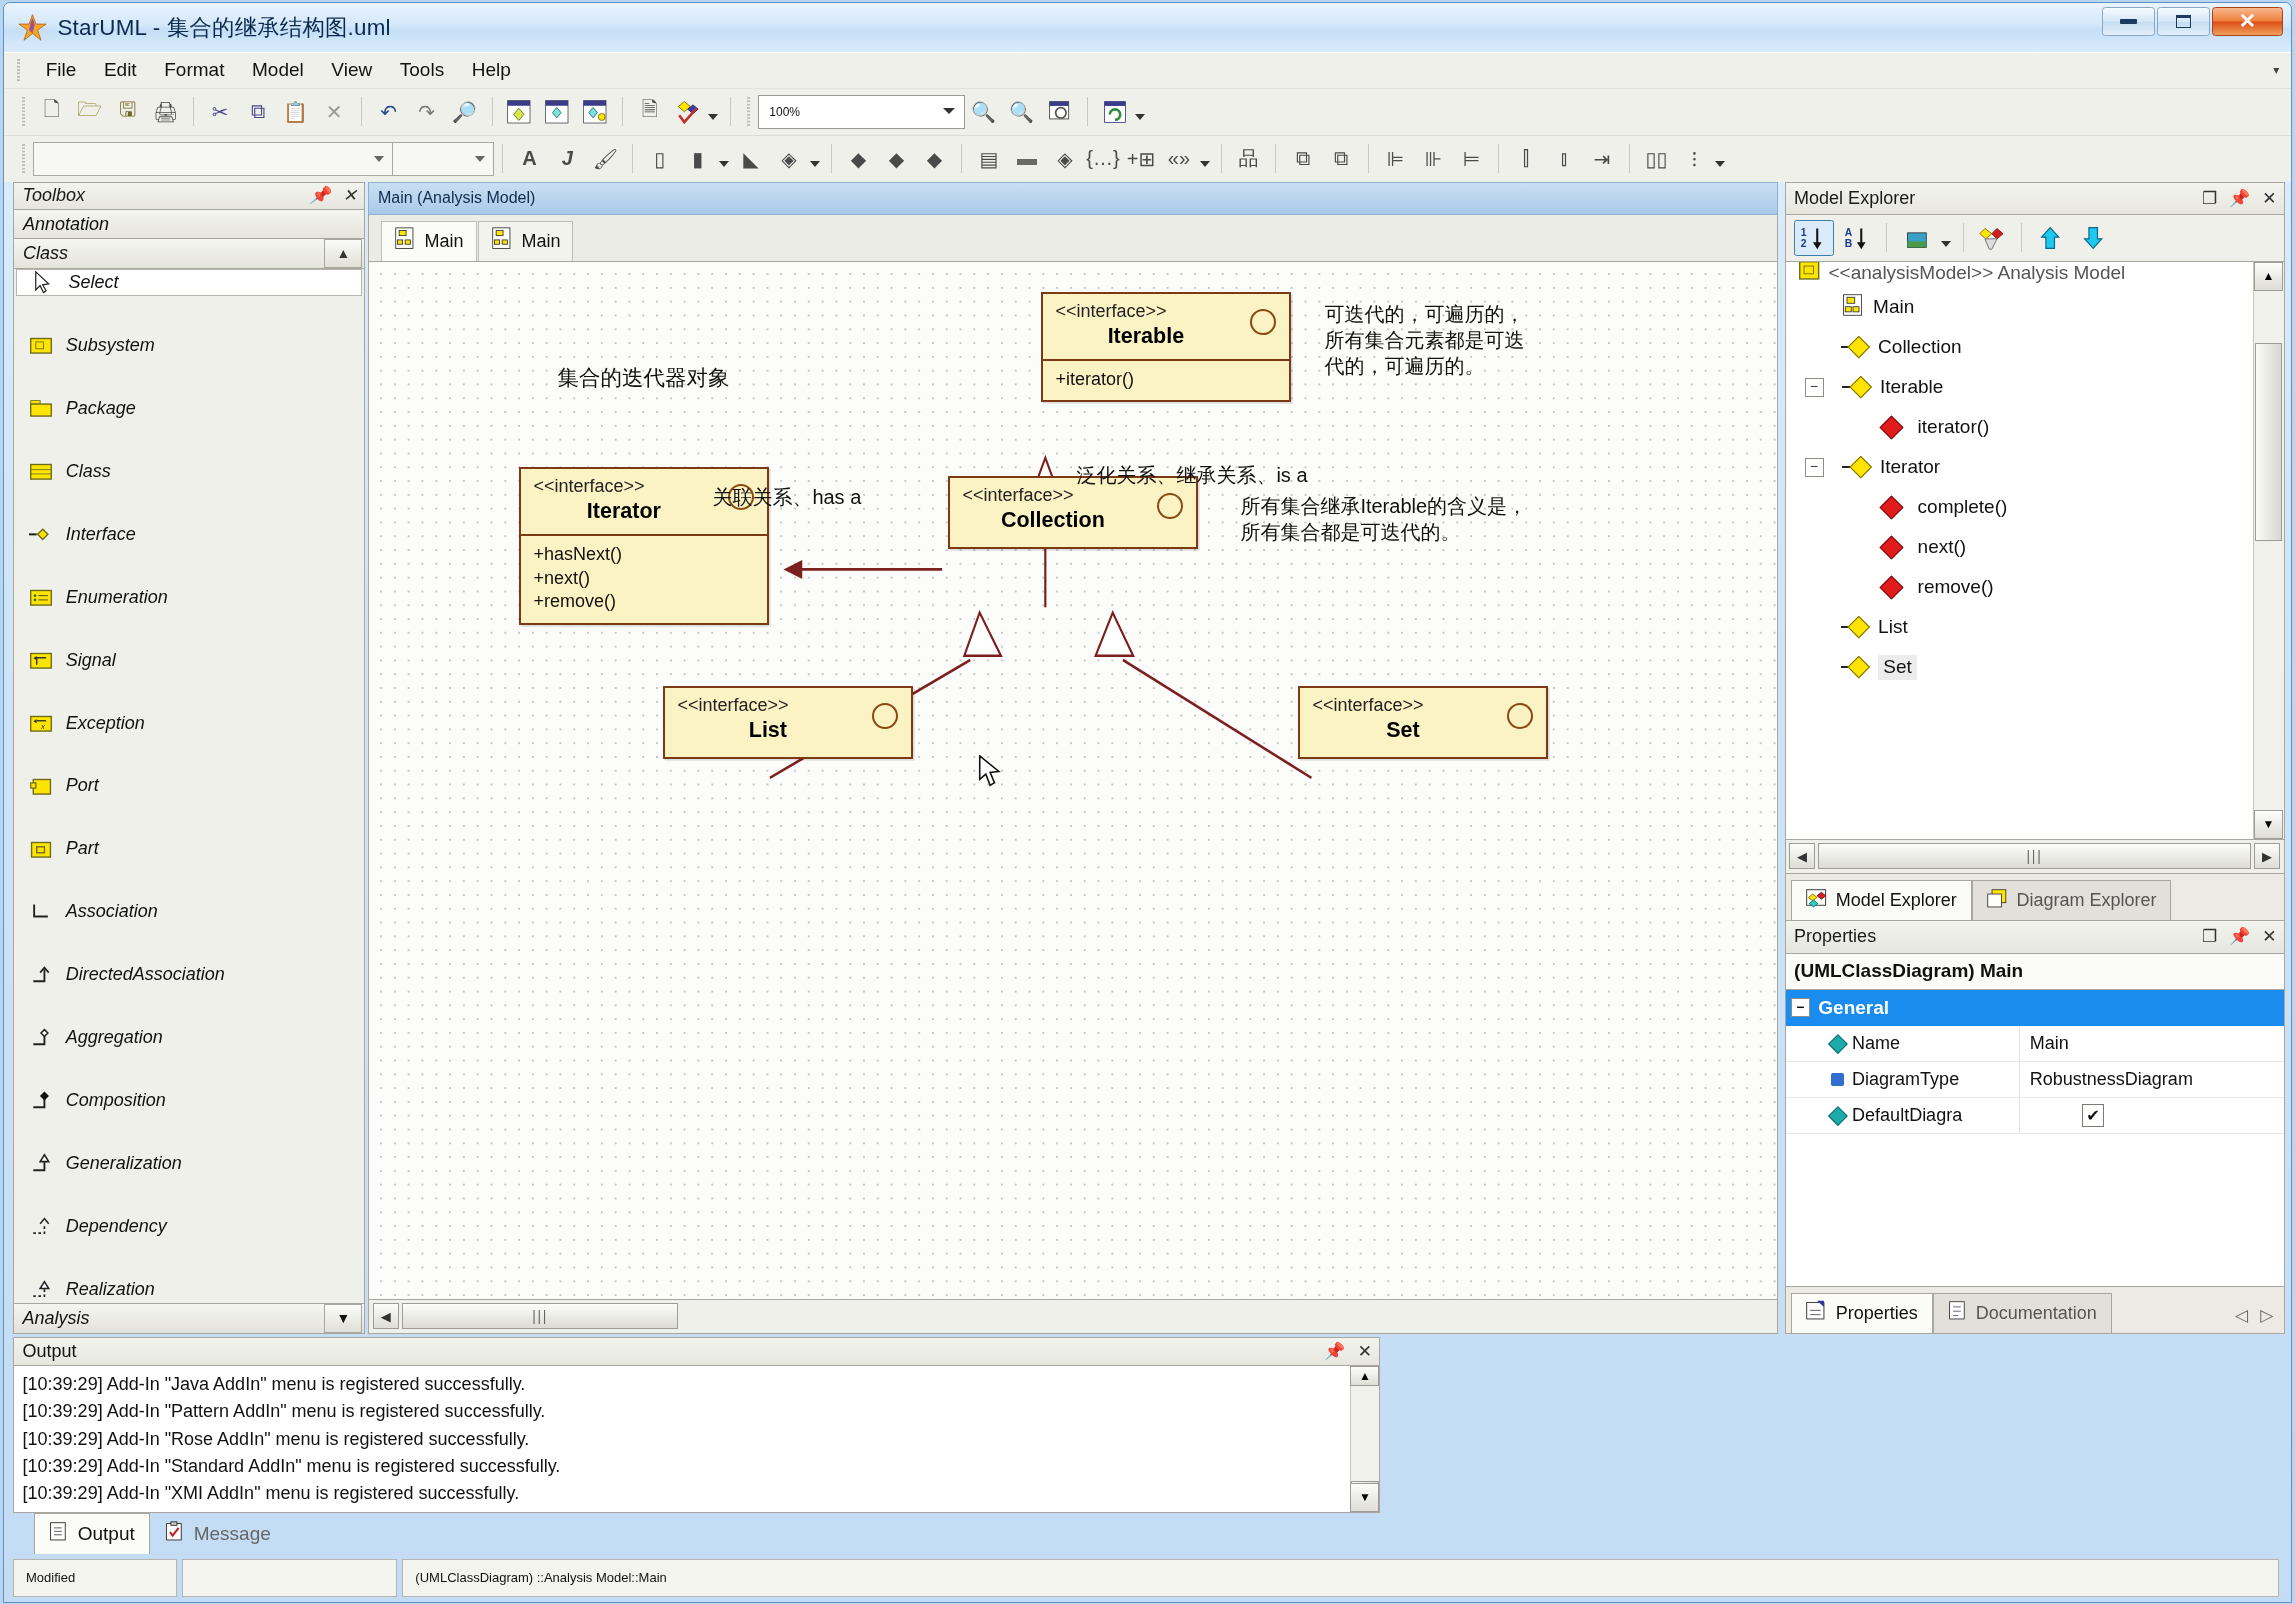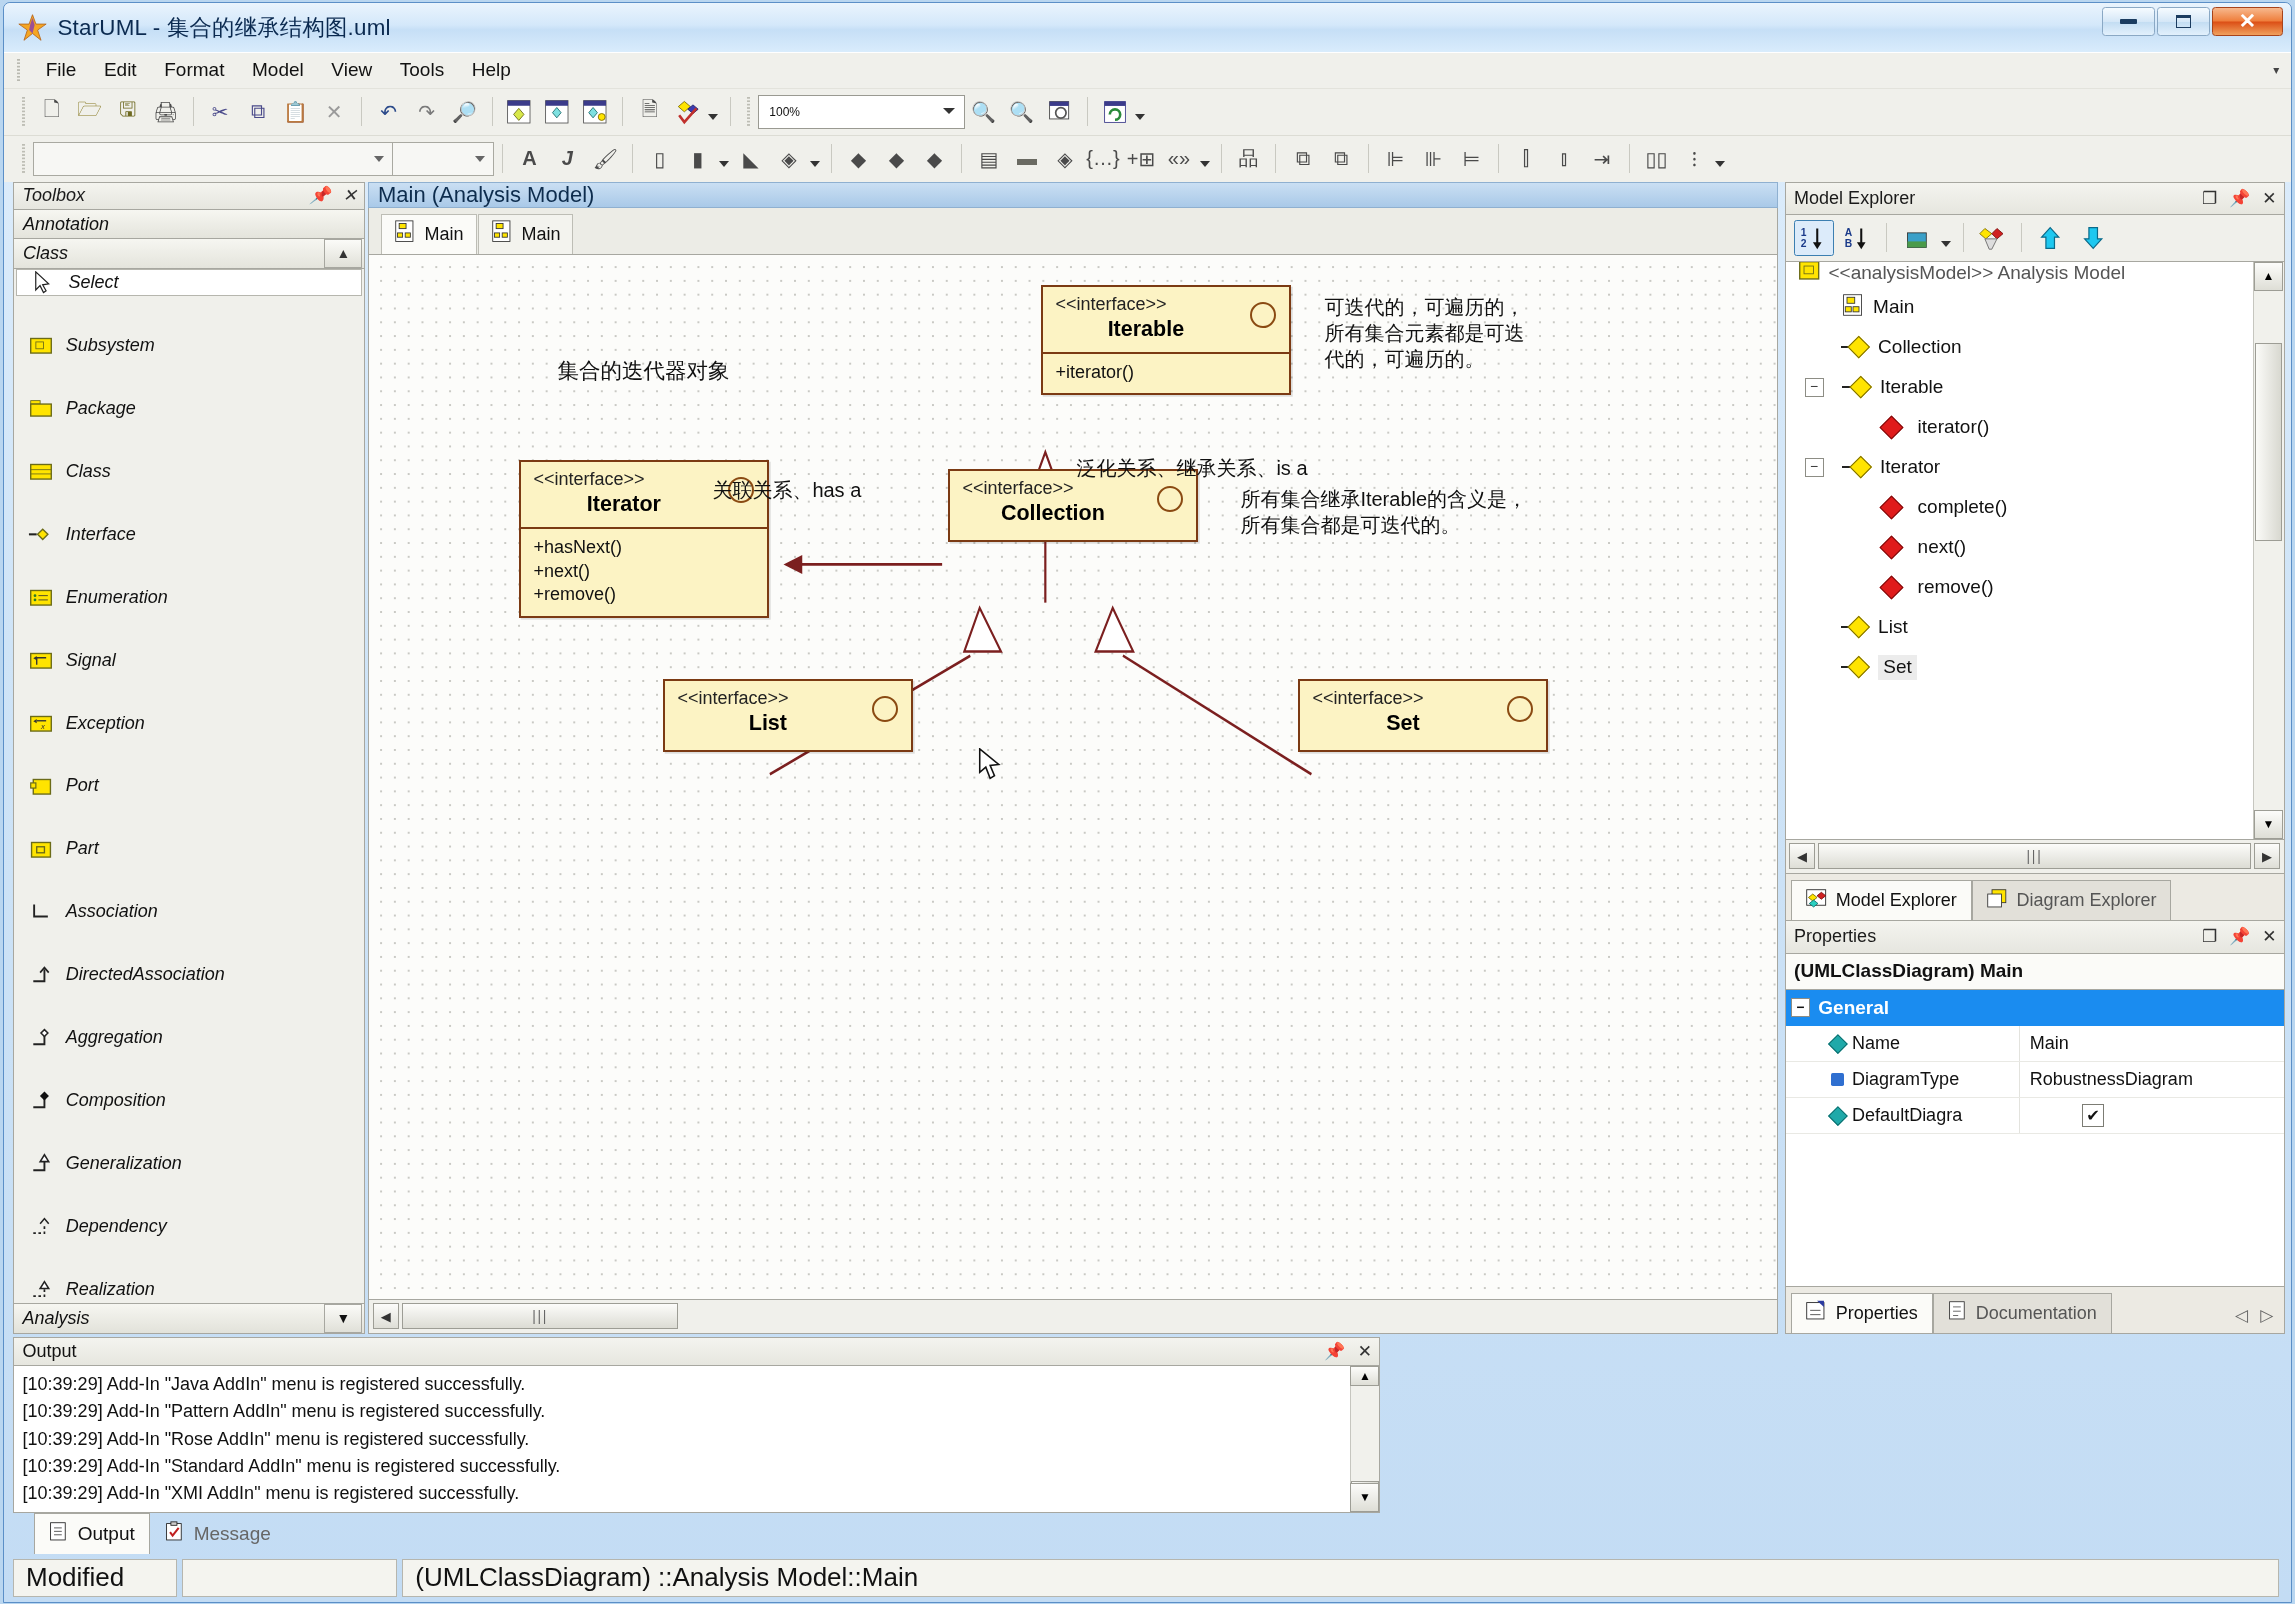--- a/index.html
+++ b/index.html
@@ -124,23 +124,23 @@
     height:34px; background:linear-gradient(to bottom,#f6f6f1,#e2e2da);
     border:0.9px solid #a7a7a0; border-top:none;
     display:flex; align-items:center; padding-left:8.6px; font-size:18px; color:#111;}
   .tbx-foot .updown { margin-left:auto; width:38px; height:29px; margin-right:1.7px;
     border:0.9px solid #a7a7a0; background:linear-gradient(to bottom,#fbfbf8,#e0e0d8);
     display:flex; align-items:center; justify-content:center; font-size:13.8px;}
 
   
   .center { flex:1 1 auto; display:flex; flex-direction:column; min-width:0; margin-left:3.4px;}
   .doc-hdr {
-    height:26px; background:linear-gradient(to bottom,#cadff3,#a9c9e8);
+    height:33px; background:linear-gradient(to bottom,#cadff3,#a9c9e8);
     border:0.9px solid #8fb0d0; display:flex; align-items:center; padding-left:8.6px;
-    font-size:22px; color:#0d2c4d;}
+    font-size:16px; color:#0d2c4d;}
   .doc-tabs { height:47px; background:#ecece6; border:0.9px solid #a7a7a0; border-top:none;
     display:flex; align-items:flex-end; padding-left:12px; gap:1.7px;}
   .doc-tab { height:40px; display:flex; align-items:center; gap:7.8px; padding:0 12px;
     font-size:18px; color:#111; background:#f3f3ee; border:0.9px solid #bdbdb5; border-bottom:none;}
   .doc-tab.active { background:#fbfbf8; }
   .canvas-wrap { flex:1 1 auto; position:relative; background:#fcfcfa;
     border:0.9px solid #a7a7a0; border-top:none; overflow:hidden;}
   .canvas { position:absolute; inset:0;
     background-image:radial-gradient(circle, #c9c9c4 1px, transparent 1.1px);
     background-size:13.8px 13.8px; background-position:5.2px 5.2px;}
@@ -229,21 +229,21 @@
   .out-tabs { height:48px; display:flex; align-items:flex-end; padding-left:20.7px; gap:0;}
   .otab { height:41px; display:flex; align-items:center; gap:8.6px; padding:0 13.8px;
     font-size:19px; border:0.9px solid #a7a7a0; border-bottom:none;}
   .otab.active { background:#fbfbf8; color:#111; }
   .otab.idle { background:transparent; border-color:transparent; color:#666; }
 
   
   .statusbar { flex:0 0 48px; height:48px; display:flex; align-items:center;
     padding:0 8.6px 0 8.6px; gap:0;}
   .sbcell { height:38px; border:0.9px solid #b6b6ae; background:#f4f4ef;
-    display:flex; align-items:center; padding-left:12px; font-size:26px; color:#111;}
+    display:flex; align-items:center; padding-left:12px; font-size:13px; color:#111;}
 </style>
 </head>
 <body>
 
 <div class="win">
 
   <div class="titlebar">
     <div class="app-icon">
       <svg width="29" height="29" viewBox="0 0 34 34">
         <polygon points="17,2 21,13 33,13 23,20 27,32 17,24 7,32 11,20 1,13 13,13" fill="#f5a623" stroke="#b5651d" stroke-width="1"></polygon>

